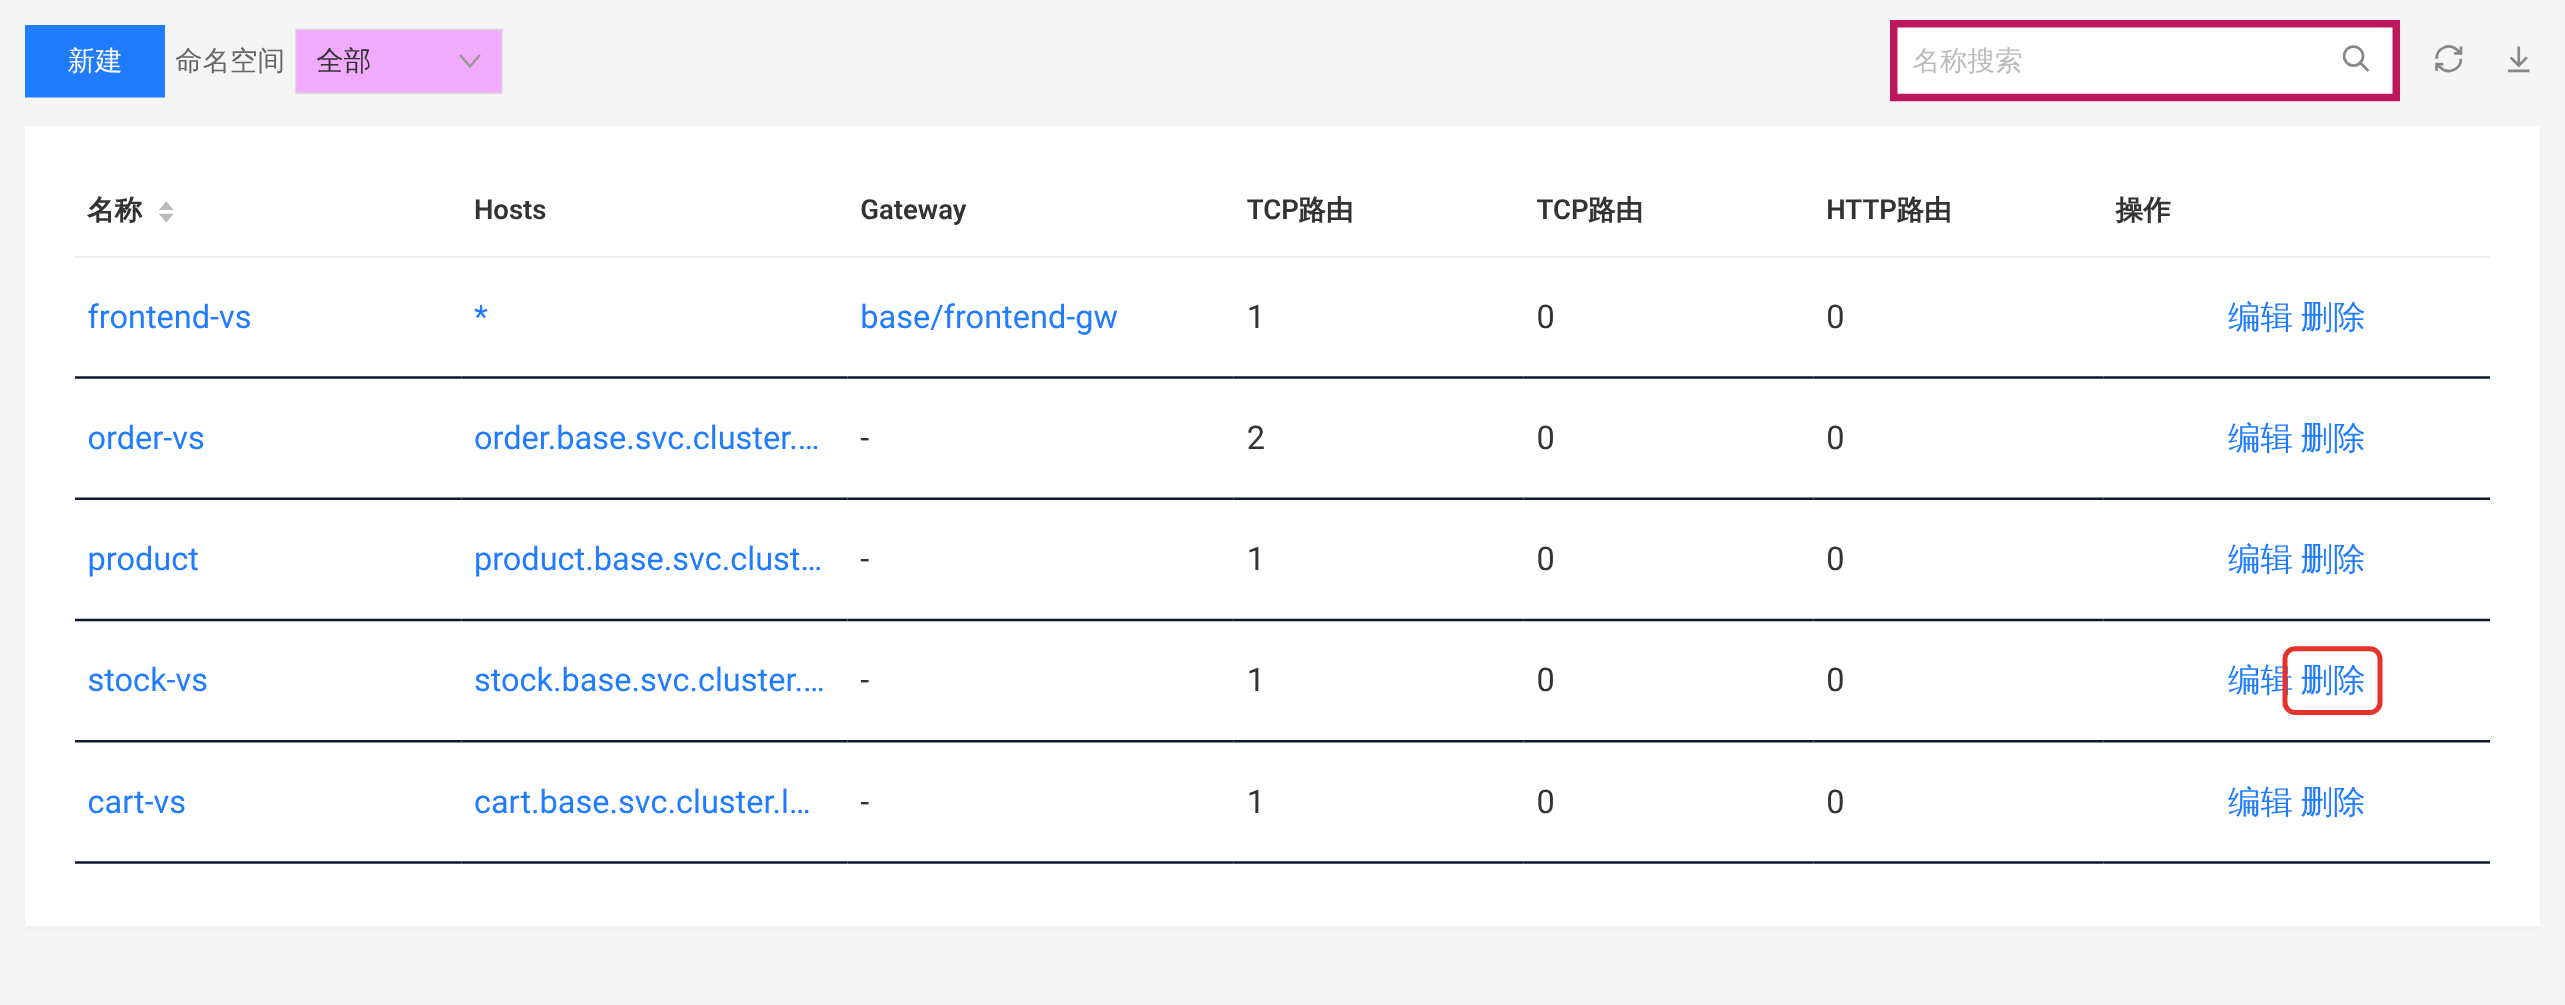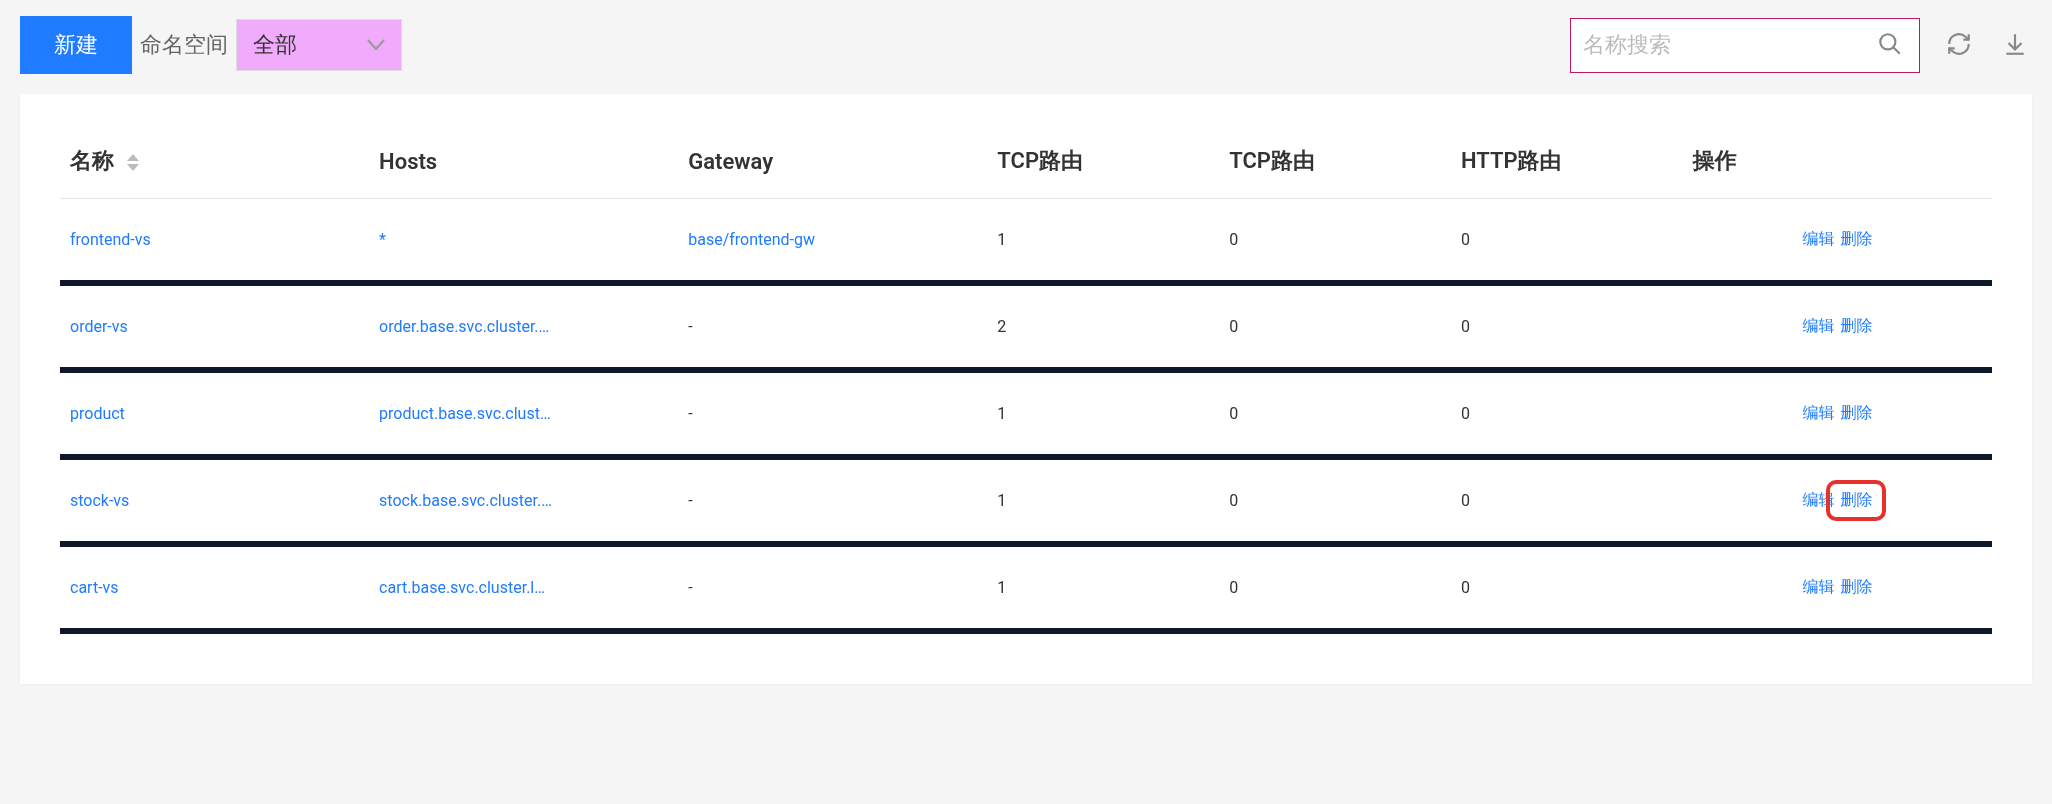--- a/index.html
+++ b/index.html
@@ -53,23 +53,23 @@
   .chevron-down-icon svg { display:block; }
   .toolbar-right {
     display: flex;
     align-items: center;
     gap: 22px;
   }
   .search-wrap {
     display: flex;
     align-items: center;
     background: #fff;
-    border: 1px solid #be185d;
+    border: 6px solid #be185d;
     padding: 8px 12px;
-    width: 350px;
+    width: 408px;
   }
   .search-input {
     border: none;
     outline: none;
     font-size: 22px;
     flex: 1;
     color: #333;
   }
   .search-input::placeholder { color: #bbb; }
   .icon-btn {
@@ -93,23 +93,23 @@
   }
   th {
     text-align: left;
     font-size: 22px;
     font-weight: 600;
     color: #333;
     padding: 22px 10px;
     border-bottom: 1px solid #e6e6e6;
   }
   td {
-    font-size: 16px;
+    font-size: 26px;
     padding: 30px 10px;
-    border-bottom: 6px solid #0f172a;
+    border-bottom: 2px solid #0f172a;
     color: #333;
     white-space: nowrap;
     overflow: hidden;
     text-overflow: ellipsis;
   }
   .link { color: #1f7bff; cursor: pointer; }
   .actions { display: flex; gap: 6px; justify-content: center; }
   .actions .highlighted {
     border: 4px solid #e5322d;
     border-radius: 10px;

